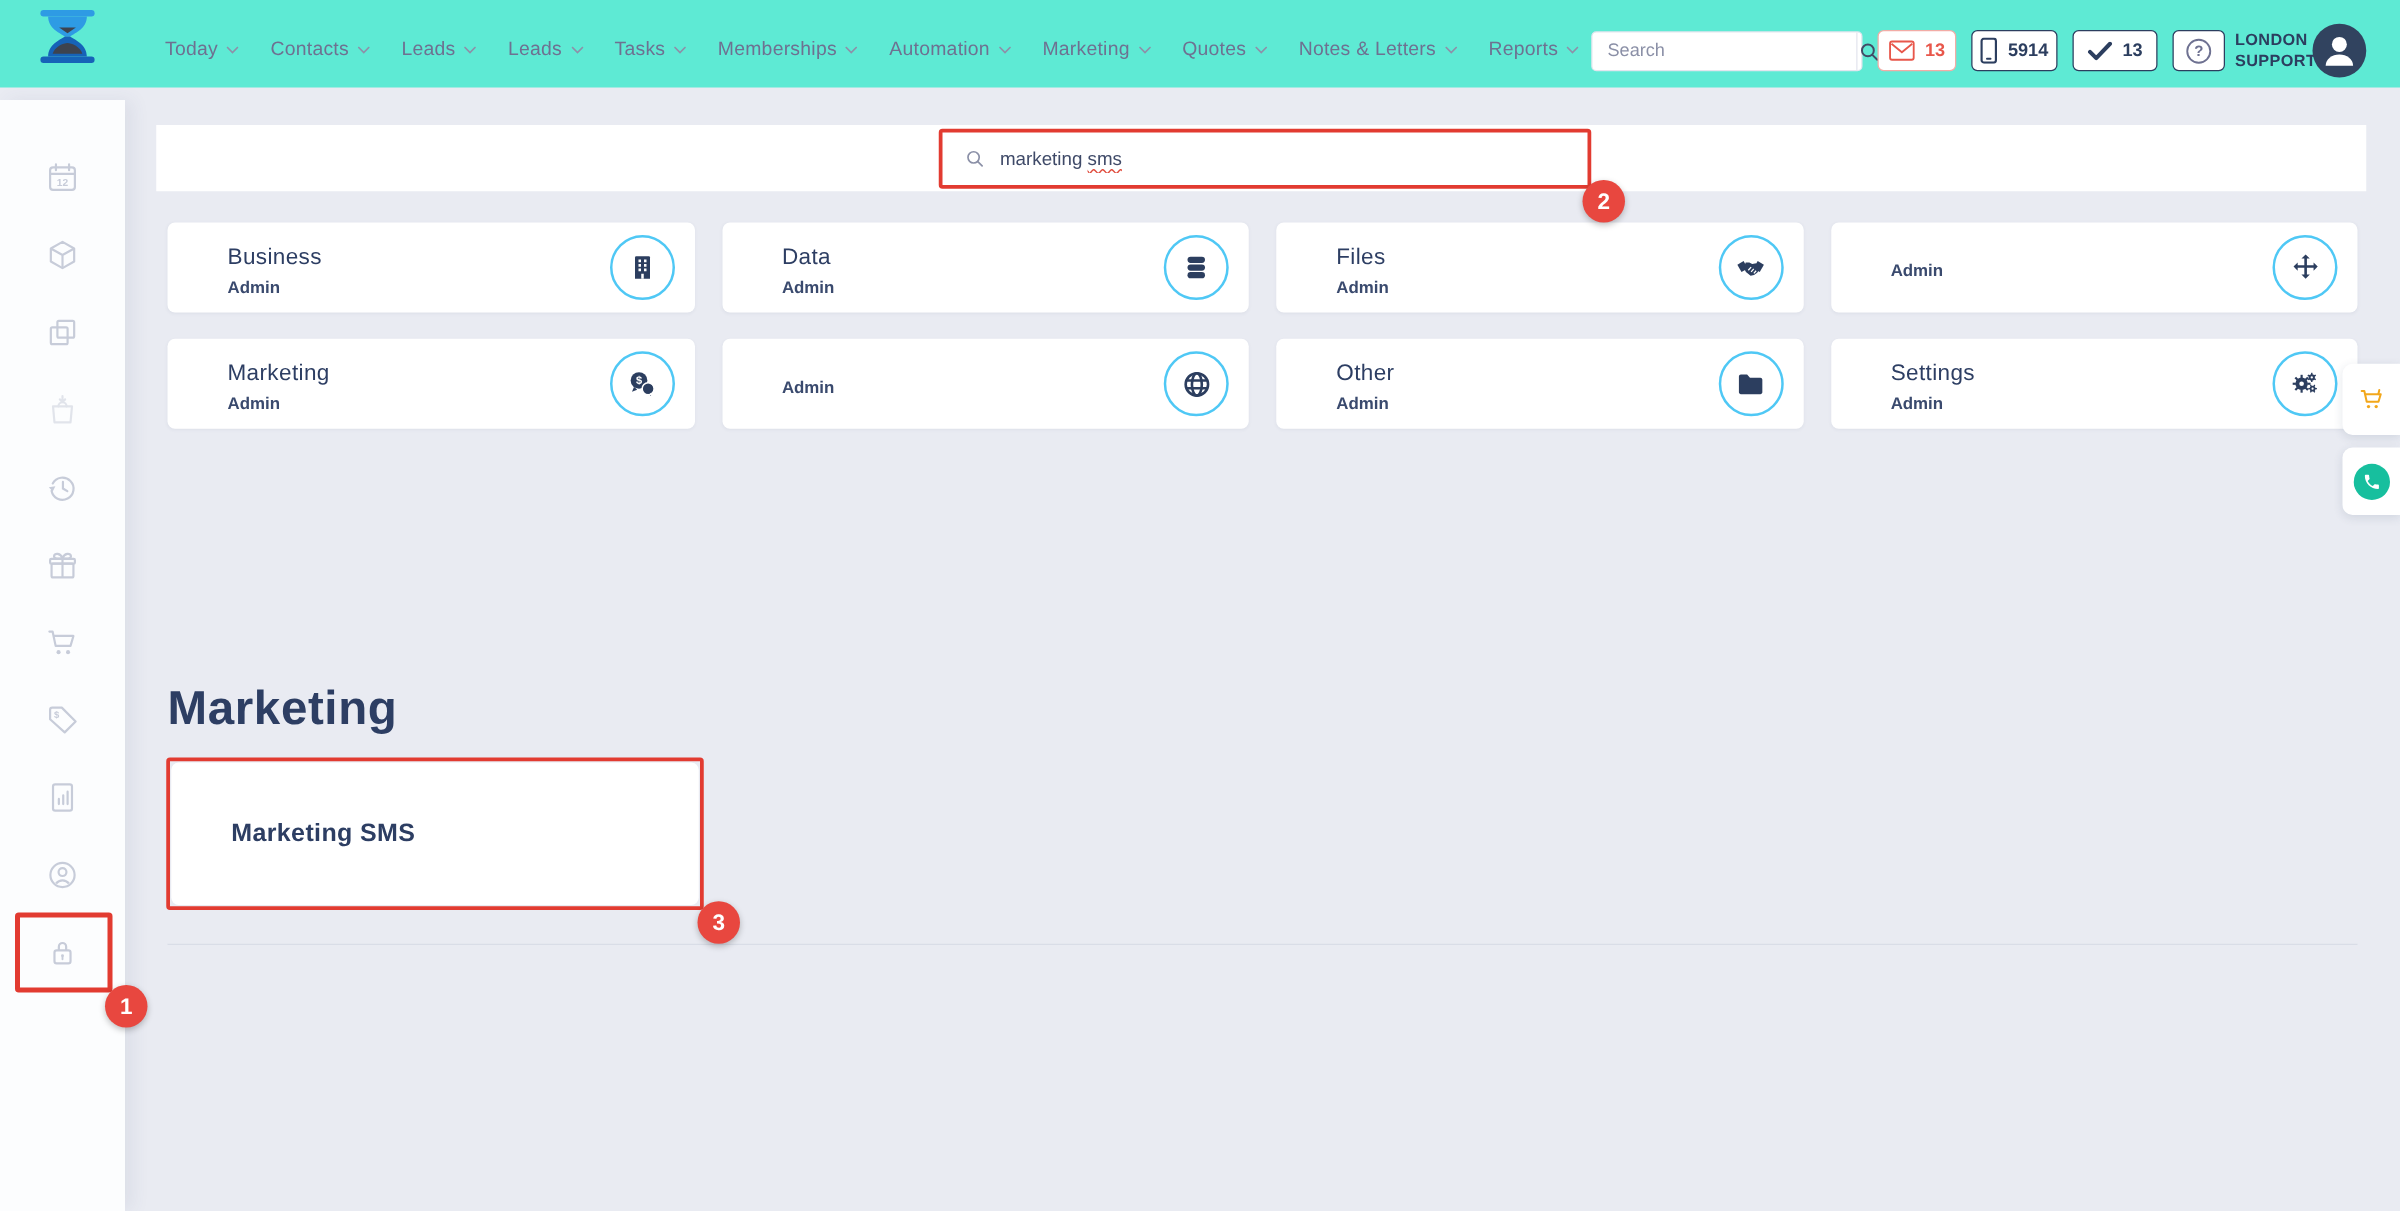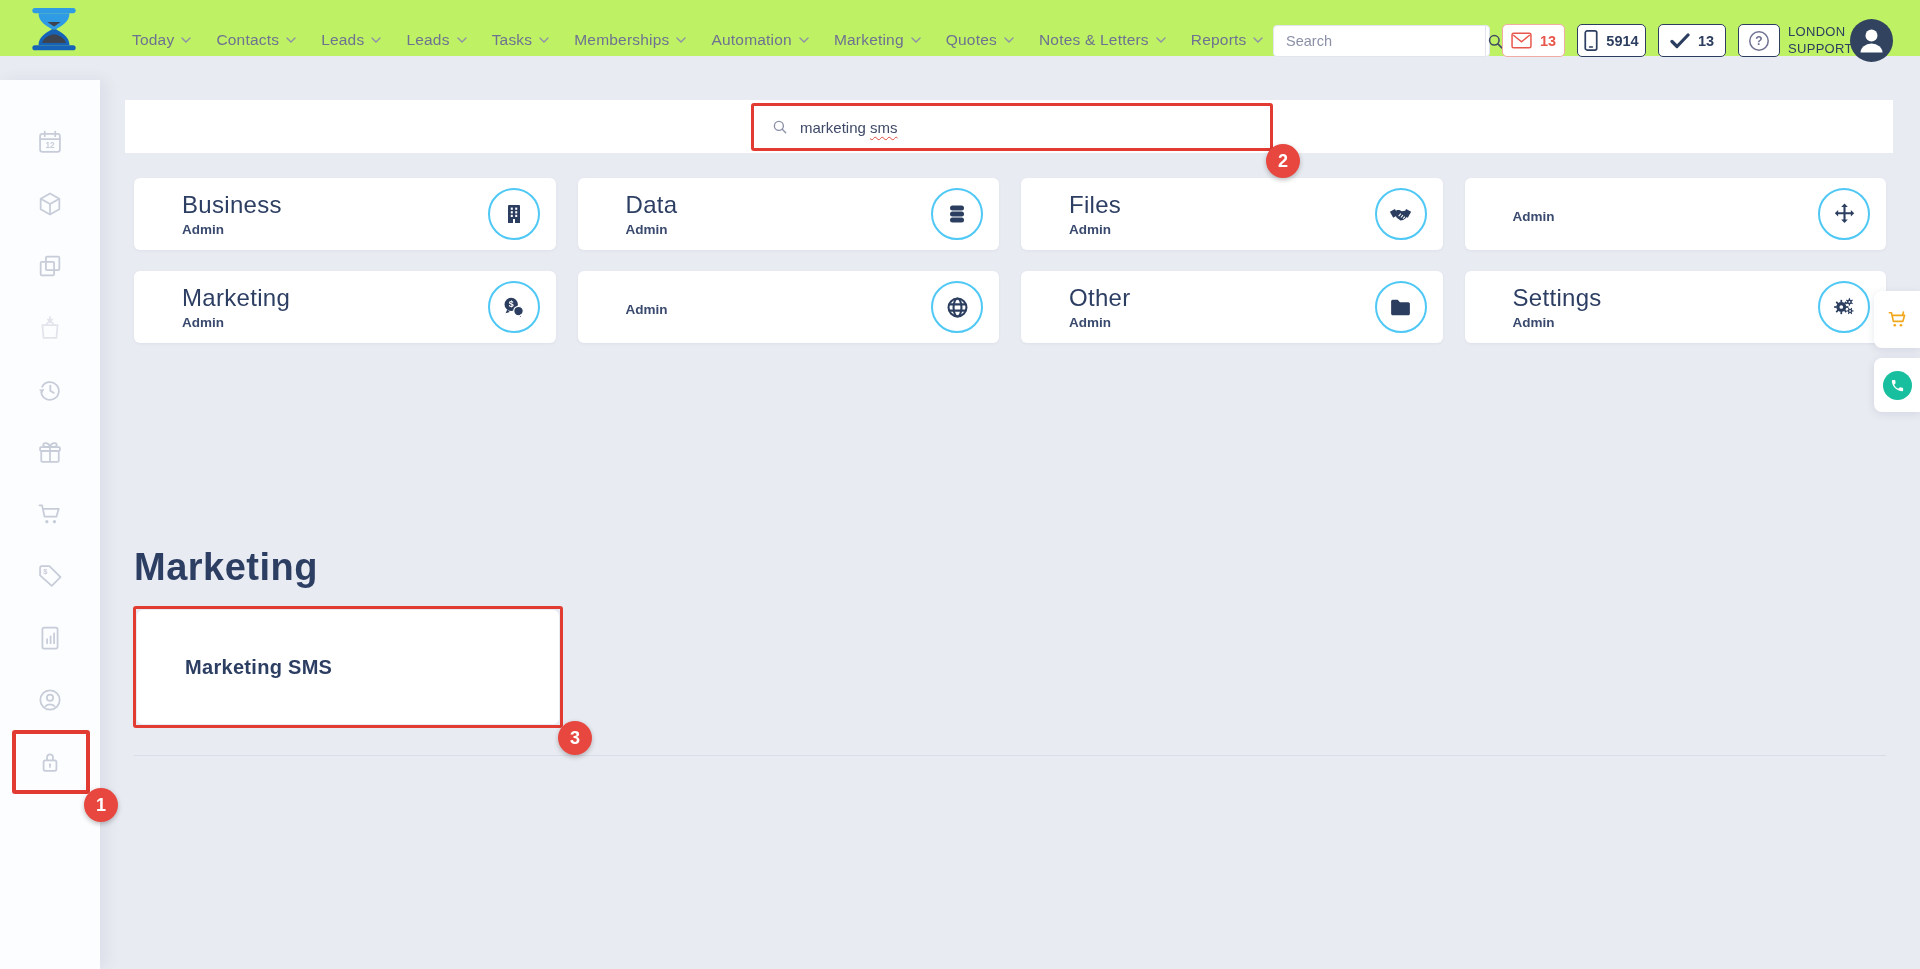--- a/index.html
+++ b/index.html
@@ -4,52 +4,52 @@
 <style>
   * { margin:0; padding:0; box-sizing:border-box; }
   html,body { width:1920px; height:969px; }
   body {
     position:relative; overflow:hidden;
     background:#e9ebf2;
     font-family:"Liberation Sans", sans-serif;
     color:#2d3e63;
   }
   
-  .header { position:absolute; left:0; top:0; width:1920px; height:56px; background:#bef264; z-index:6; }
+  .header { position:absolute; left:0; top:0; width:1920px; height:70px; background:#5eead4; z-index:6; }
   .logo { position:absolute; left:28px; top:8px; width:52px; height:64px; }
   .nav { position:absolute; left:132px; top:0; height:80px; display:flex; align-items:center; gap:25px; }
   .nav-item { display:flex; align-items:center; gap:7px; color:#6e7191; font-size:15.5px; letter-spacing:.2px; cursor:pointer; white-space:nowrap; }
   .chev { width:10px; height:7px; }
   .hdr-box { position:absolute; display:flex; align-items:center; border-radius:4px; background:#fff; }
   .hdr-search { left:1273px; top:25px; width:217px; height:32px; border:1px solid #e3e5ee; }
   .hdr-search input { border:0; outline:0; flex:1; height:100%; padding:0 12px; font-size:14.5px; color:#3f4a68; font-family:inherit; background:transparent; }
   .hdr-search input::placeholder { color:#8b90a7; }
   .hdr-search .search-btn { width:45px; height:100%; border-left:1px solid #e3e5ee; display:flex; align-items:center; justify-content:center; cursor:pointer; }
   .badge-box { height:33px; border-radius:5px; display:flex; align-items:center; justify-content:center; gap:8px; font-size:14.5px; font-weight:bold; cursor:pointer; }
   .badge-mail  { position:absolute; left:1502px; top:24px; width:63px; border:1px solid #f2aca6; color:#e8574b; }
   .badge-phone { position:absolute; left:1577px; top:24px; width:69px; border:1px solid #2c3e5f; color:#2c3e5f; }
   .badge-check { position:absolute; left:1658px; top:24px; width:68px; border:1px solid #2c3e5f; color:#2c3e5f; }
   .badge-help  { position:absolute; left:1738px; top:24px; width:42px; border:1px solid #2c3e5f; color:#2c3e5f; }
-  .user-name { position:absolute; left:1788px; top:23px; font-size:13px; font-weight:normal; color:#2c3e5f; line-height:17px; letter-spacing:.3px; }
+  .user-name { position:absolute; left:1788px; top:23px; font-size:13px; font-weight:bold; color:#2c3e5f; line-height:17px; letter-spacing:.3px; }
   .avatar { position:absolute; left:1850px; top:19px; width:43px; height:43px; border-radius:50%; background:#31435f; display:flex; align-items:center; justify-content:center; cursor:pointer; }
   
   .sidebar { position:absolute; left:0; top:80px; width:100px; height:889px; background:#fcfdfe; z-index:4;
              box-shadow:6px 0 14px rgba(70,80,110,.08); display:flex; flex-direction:column; align-items:center; padding-top:48px; gap:34px; }
   .side-ic { width:28px; height:28px; color:#c7ccd9; cursor:pointer; flex:0 0 auto; }
   .side-ic.dim { opacity:.5; }
   
   .toolbar { position:absolute; left:125px; top:100px; width:1768px; height:53px; background:#fff; z-index:1; }
   .admin-search { position:absolute; left:756px; top:108px; width:512px; height:38px; background:#fff; display:flex; align-items:center; gap:11px; padding-left:15px; z-index:2; cursor:text; }
   .admin-search .kw { font-size:15px; color:#3f4a68; }
   .kw-prefix { white-space:pre; }
   .kw-flag { text-decoration-line:underline; text-decoration-style:wavy; text-decoration-color:#e04b3c; text-decoration-thickness:1px; text-underline-offset:3px; }
   .cards { position:absolute; left:134px; top:178px; width:1752px; display:grid; grid-template-columns:repeat(4,1fr); gap:21px 22px; z-index:2; }
   .card { position:relative; height:72px; background:#fff; border-radius:6px; box-shadow:0 1px 3px rgba(44,62,95,.06);
           display:flex; flex-direction:column; justify-content:center; padding-left:48px; cursor:pointer; }
-  .card-title { font-size:24px; font-weight:500; color:#2d3e63; letter-spacing:.3px; line-height:26px; }
+  .card-title { font-size:18px; font-weight:500; color:#2d3e63; letter-spacing:.3px; line-height:26px; }
   .card-sub { font-size:13.5px; font-weight:bold; color:#3a4a6e; margin-top:4px; }
   .card-circle { position:absolute; right:16px; top:50%; transform:translateY(-50%); width:52px; height:52px; border-radius:50%;
                  border:2px solid #4fc8f5; display:flex; align-items:center; justify-content:center; color:#2c3e5f; background:#fff; }
   .section-title { position:absolute; left:134px; top:546px; font-size:38px; font-weight:600; color:#2d3e63; letter-spacing:.5px; z-index:2; }
   .tile { position:absolute; left:137px; top:610px; width:422px; height:114px; background:#fff; border-radius:6px;
           display:flex; align-items:center; padding-left:48px; font-size:20px; font-weight:600; color:#2d3e63; letter-spacing:.3px; z-index:2; cursor:pointer; }
   .divider { position:absolute; left:134px; top:755px; width:1752px; height:1px; background:#d9dde7; z-index:1; }
   
   .float-tab { position:absolute; right:0; width:46px; background:#fff; border-radius:8px 0 0 8px; box-shadow:0 2px 8px rgba(44,62,95,.12);
                display:flex; align-items:center; justify-content:center; cursor:pointer; z-index:5; }

